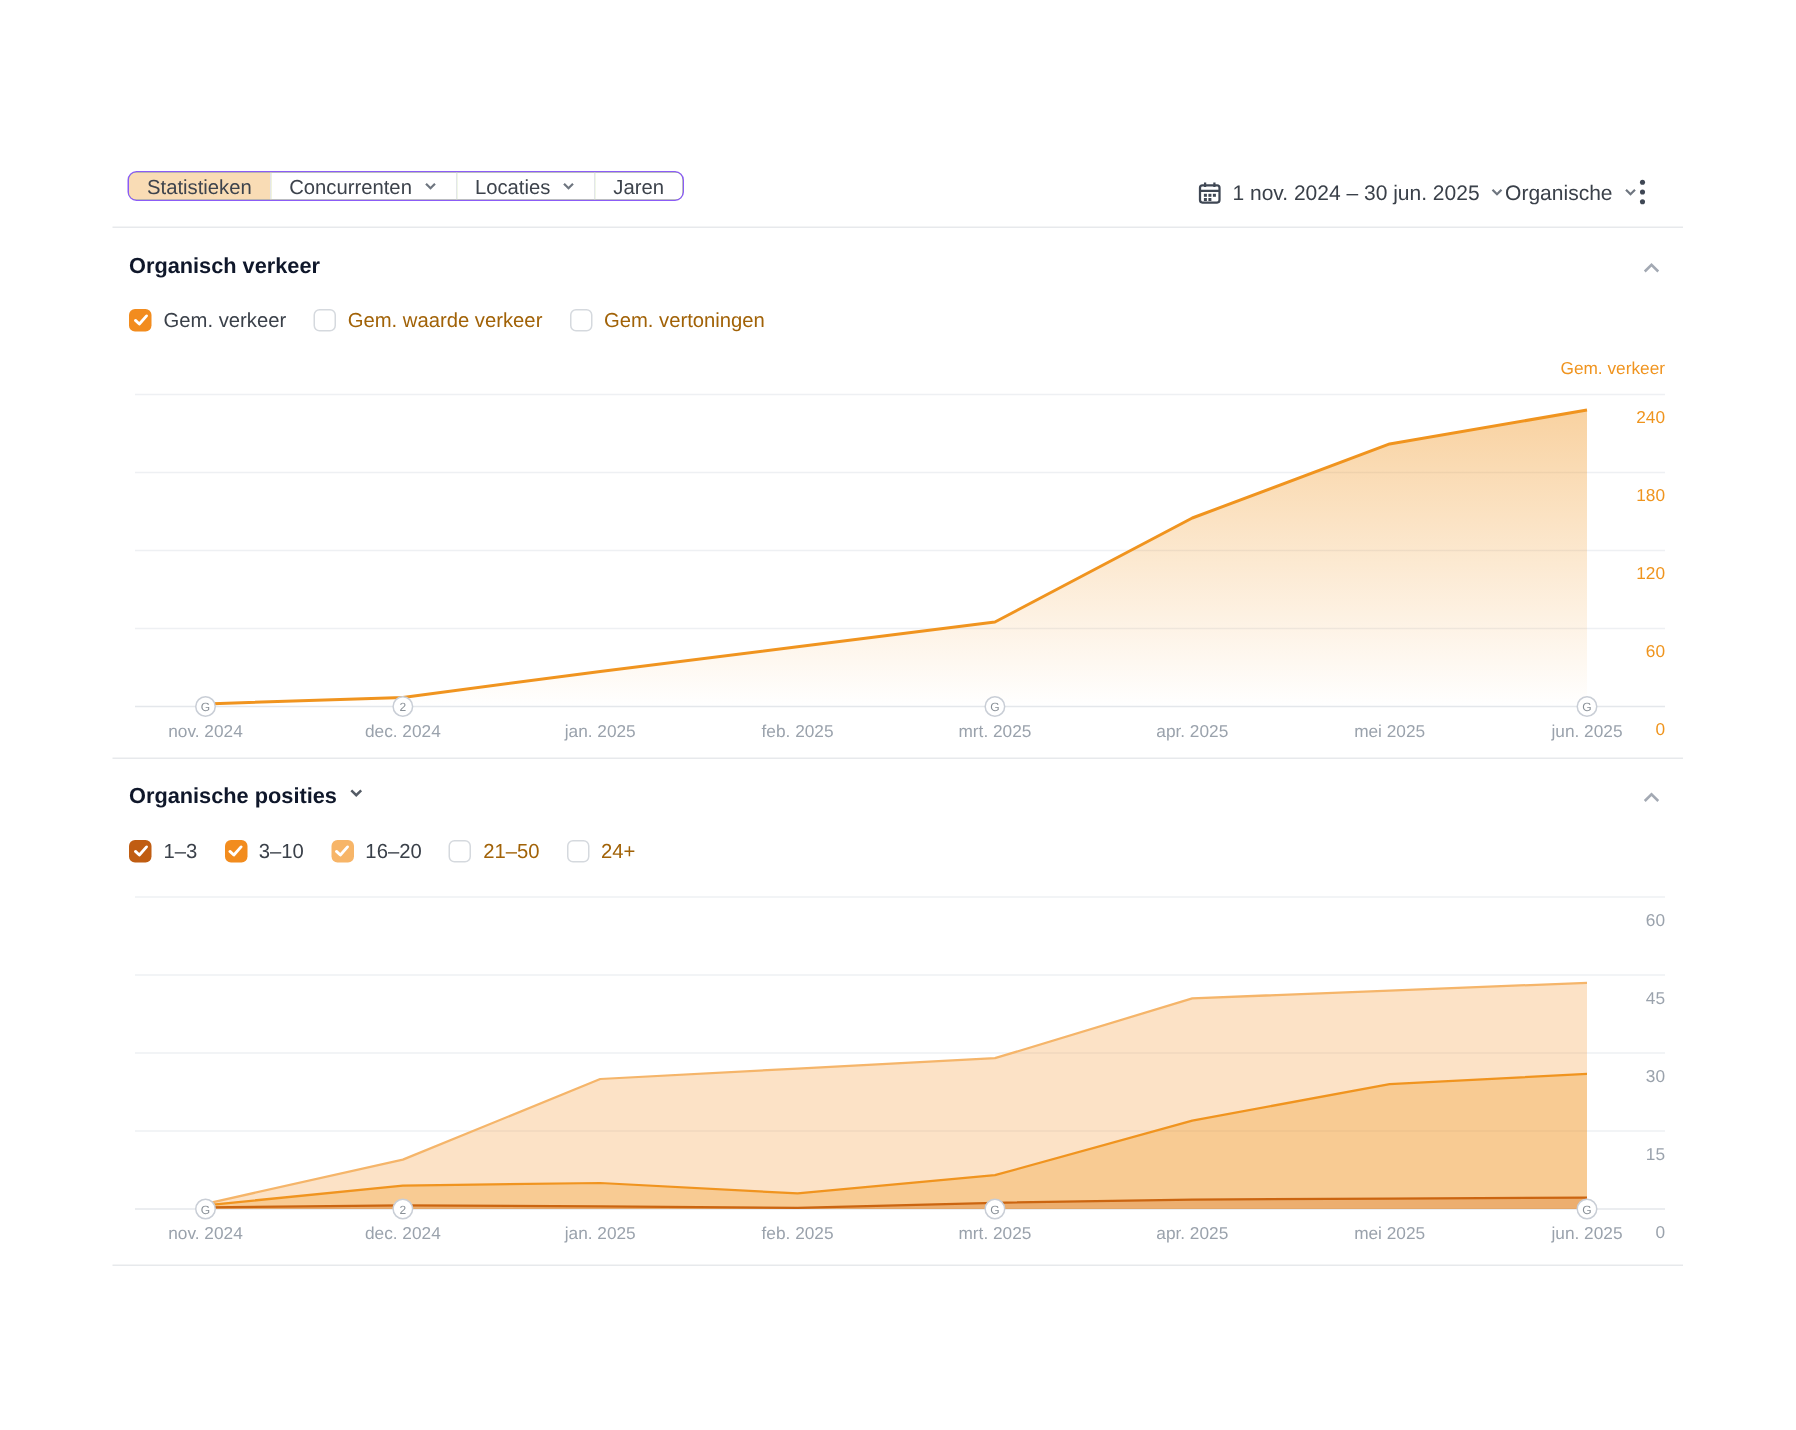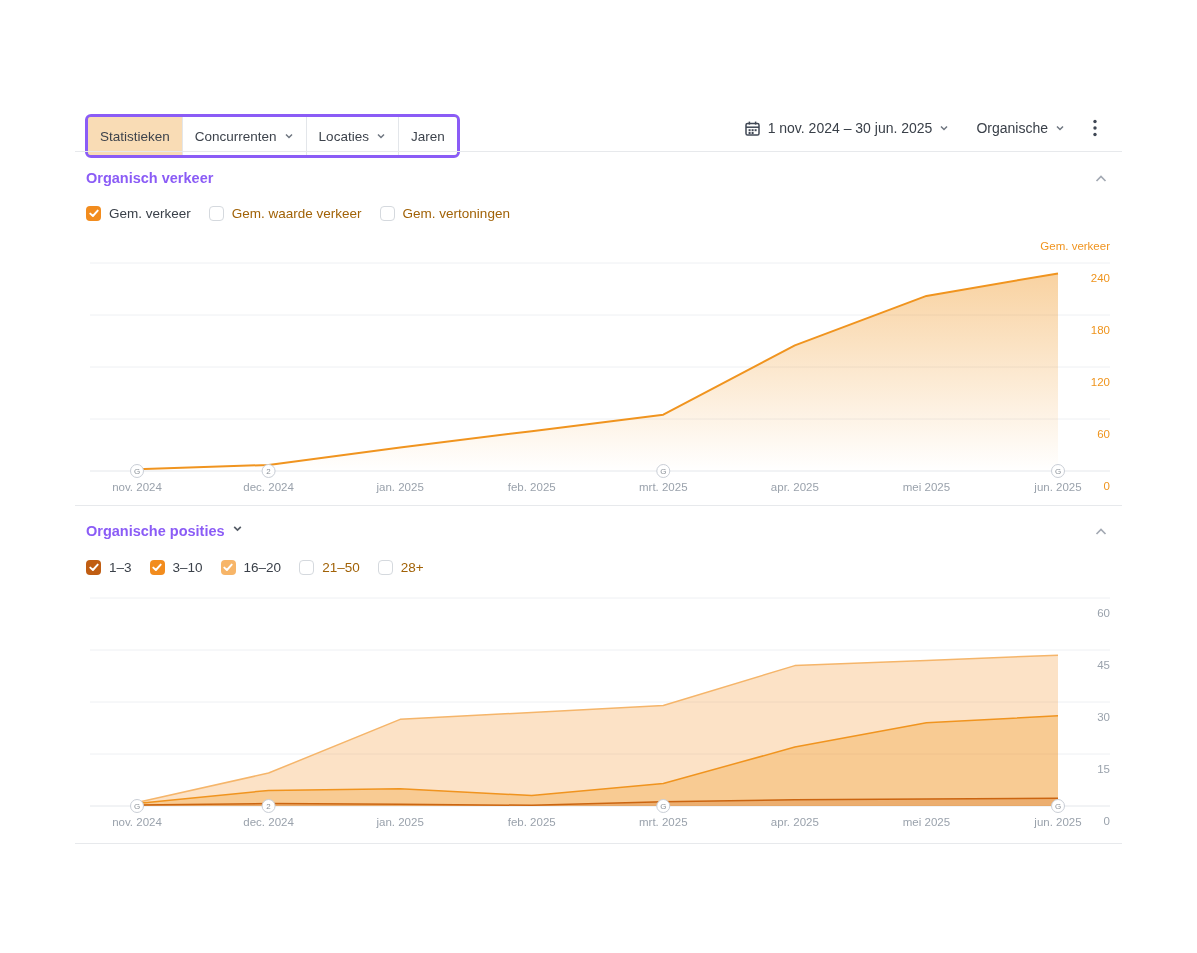--- a/index.html
+++ b/index.html
@@ -1,36 +1,36 @@
 <!DOCTYPE html>
 <html><head>
 <meta charset="utf-8">
 <style>
   * { margin:0; padding:0; box-sizing:border-box; }
   html,body { background:#fff; }
   body { font-family:"Liberation Sans", sans-serif; color:#2b3139; }
   .page { position:relative; width:1197px; height:953px; background:#fff; overflow:hidden; }
 
   
-  .segmented { position:absolute; left:85px; top:114px; display:flex; height:44px;
-               border:3px solid #8b5cf6; border-radius:6px; overflow:hidden; background:#bef264; }
+  .segmented { position:absolute; left:85px; top:114px; display:flex; height:20px;
+               border:1px solid #8b5cf6; border-radius:6px; overflow:hidden; background:#bef264; }
   .seg-btn { display:flex; align-items:center; gap:7px; padding:0 12px; font-size:13.5px;
              color:#3d434c; background:#fff; border:none; border-right:1px solid #e3e6ea;
              cursor:pointer; white-space:nowrap; }
   .seg-btn:last-child { border-right:none;justify-content:flex-end; }
   .seg-btn.active { background:#f9dcb5; }
   .toolbar-right { position:absolute; right:99px; top:114px; height:28px; display:flex;
-                   gap:27px; }
+                   }
   .daterange, .granularity { display:flex; align-items:center; gap:7px; font-size:14px;
                    color:#3a4049; cursor:pointer; }
   .kebab { border:none; background:none; cursor:pointer; display:flex; align-items:center; }
 
   .divider { position:absolute; left:75px; width:1047px; height:1px; background:#e7e9ec; }
 
-  .sec-title { position:absolute; left:86px; font-size:14.5px; font-weight:bold; color:#8b5cf6;
+  .sec-title { position:absolute; left:86px; font-size:14.5px; font-weight:bold; color:#0f172a;
                display:flex; align-items:flex-start; gap:7px; }
   .collapse-btn { position:absolute; left:1092px; width:18px; height:18px; border:none;
                   background:none; cursor:pointer; padding:0; }
 
   .cbrow { position:absolute; left:86px; display:flex; align-items:center; gap:18px; }
   .cb { display:flex; align-items:center; gap:8px; cursor:pointer; }
   .cb .box { width:15px; height:15px; border-radius:4px; border:1px solid #d5d9de; background:#fff;
              display:flex; align-items:center; justify-content:center; flex:0 0 auto; }
   .cb .box.checked { border:none; }
   .cb .cbl { font-size:13.5px; color:#3a4049; }
@@ -216,21 +216,21 @@
           </svg>
         </span>
         <span class="cbl">16–20</span>
       </label>
       <label class="cb">
         <span class="box"></span>
         <span class="cbl muted">21–50</span>
       </label>
       <label class="cb">
         <span class="box"></span>
-        <span class="cbl muted">28+</span>
+        <span class="cbl muted">24+</span>
       </label>
     </div>
   <svg class="chart" id="chart1" style="top:590px" viewBox="0 0 1035 245">
       <defs>
         <linearGradient id="chart1-grad" x1="0" y1="0" x2="0" y2="1">
           <stop offset="0" stop-color="#f0941f" stop-opacity="0.42"></stop>
           <stop offset="1" stop-color="#f0941f" stop-opacity="0"></stop>
         </linearGradient>
       </defs>
       <g>

